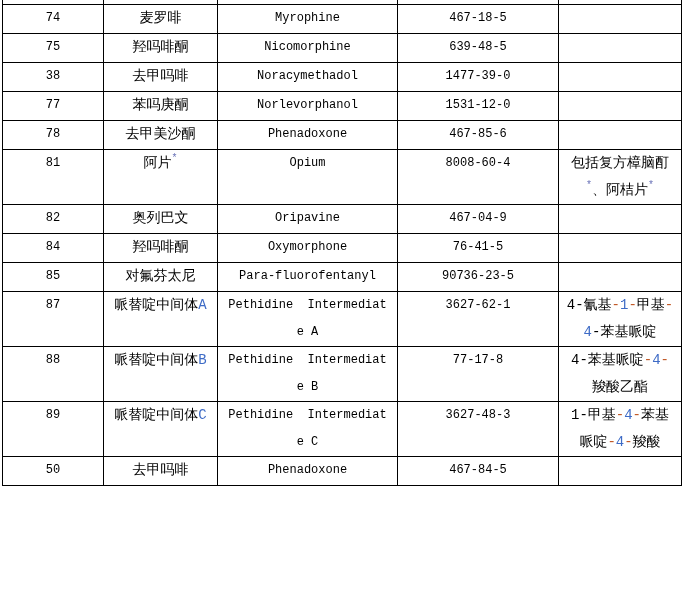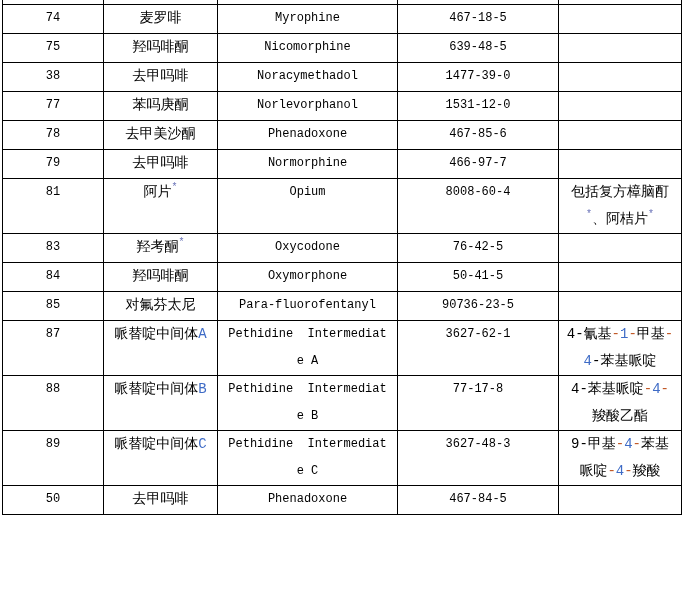--- a/index.html
+++ b/index.html
@@ -147,78 +147,63 @@
         <td class="col-en">
           <div class="ln"><span>Phenadoxone</span></div>
         </td>
         <td class="col-cas">
           <div class="ln"><span>467-85-6</span></div>
         </td>
         <td class="col-note"></td>
       </tr>
       <tr class="data-row">
         <td class="col-num">
-          <div class="ln"><span>79</span></div>
-        </td>
-        <td class="col-cn">
-          <div class="ln"><span>去甲吗啡</span></div>
-        </td>
-        <td class="col-en">
-          <div class="ln"><span>Normorphine</span></div>
-        </td>
-        <td class="col-cas">
-          <div class="ln"><span>466-97-7</span></div>
-        </td>
-        <td class="col-note"></td>
-      </tr>
-      <tr class="data-row">
-        <td class="col-num">
           <div class="ln"><span>81</span></div>
         </td>
         <td class="col-cn">
           <div class="ln"><span>阿片</span><span class="c-s">*</span></div>
         </td>
         <td class="col-en">
           <div class="ln"><span>Opium</span></div>
         </td>
         <td class="col-cas">
           <div class="ln"><span>8008-60-4</span></div>
         </td>
         <td class="col-note">
           <div class="ln"><span>包括复方樟脑酊</span></div>
           <div class="ln"><span class="c-s">*</span><span>、阿桔片</span><span class="c-s">*</span></div>
         </td>
       </tr>
       <tr class="data-row">
         <td class="col-num">
-          <div class="ln"><span>83</span></div>
-        </td>
-        <td class="col-cn">
-          <div class="ln"><span>羟考酮</span><span class="c-s">*</span></div>
-        </td>
-        <td class="col-en">
-          <div class="ln"><span>Oxycodone</span></div>
-        </td>
-        <td class="col-cas">
-          <div class="ln"><span>76-42-5</span></div>
+          <div class="ln"><span>82</span></div>
+        </td>
+        <td class="col-cn">
+          <div class="ln"><span>奥列巴文</span></div>
+        </td>
+        <td class="col-en">
+          <div class="ln"><span>Oripavine</span></div>
+        </td>
+        <td class="col-cas">
+          <div class="ln"><span>467-04-9</span></div>
         </td>
         <td class="col-note"></td>
       </tr>
       <tr class="data-row">
         <td class="col-num">
           <div class="ln"><span>84</span></div>
         </td>
         <td class="col-cn">
           <div class="ln"><span>羟吗啡酮</span></div>
         </td>
         <td class="col-en">
           <div class="ln"><span>Oxymorphone</span></div>
         </td>
         <td class="col-cas">
-          <div class="ln"><span>50-41-5</span></div>
+          <div class="ln"><span>76-41-5</span></div>
         </td>
         <td class="col-note"></td>
       </tr>
       <tr class="data-row">
         <td class="col-num">
           <div class="ln"><span>85</span></div>
         </td>
         <td class="col-cn">
           <div class="ln"><span>对氟芬太尼</span></div>
         </td>
@@ -276,21 +261,21 @@
           <div class="ln"><span>哌替啶中间体</span><span class="c-b">C</span></div>
         </td>
         <td class="col-en">
           <div class="ln"><span>Pethidine  Intermediat</span></div>
           <div class="ln"><span>e C</span></div>
         </td>
         <td class="col-cas">
           <div class="ln"><span>3627-48-3</span></div>
         </td>
         <td class="col-note">
-          <div class="ln"><span>9-甲基</span><span class="c-h">-</span><span class="c-b">4</span><span class="c-h">-</span><span>苯基</span></div>
+          <div class="ln"><span>1-甲基</span><span class="c-h">-</span><span class="c-b">4</span><span class="c-h">-</span><span>苯基</span></div>
           <div class="ln"><span>哌啶</span><span class="c-h">-</span><span class="c-b">4</span><span class="c-h">-</span><span>羧酸</span></div>
         </td>
       </tr>
       <tr class="data-row">
         <td class="col-num">
           <div class="ln"><span>50</span></div>
         </td>
         <td class="col-cn">
           <div class="ln"><span>去甲吗啡</span></div>
         </td>

